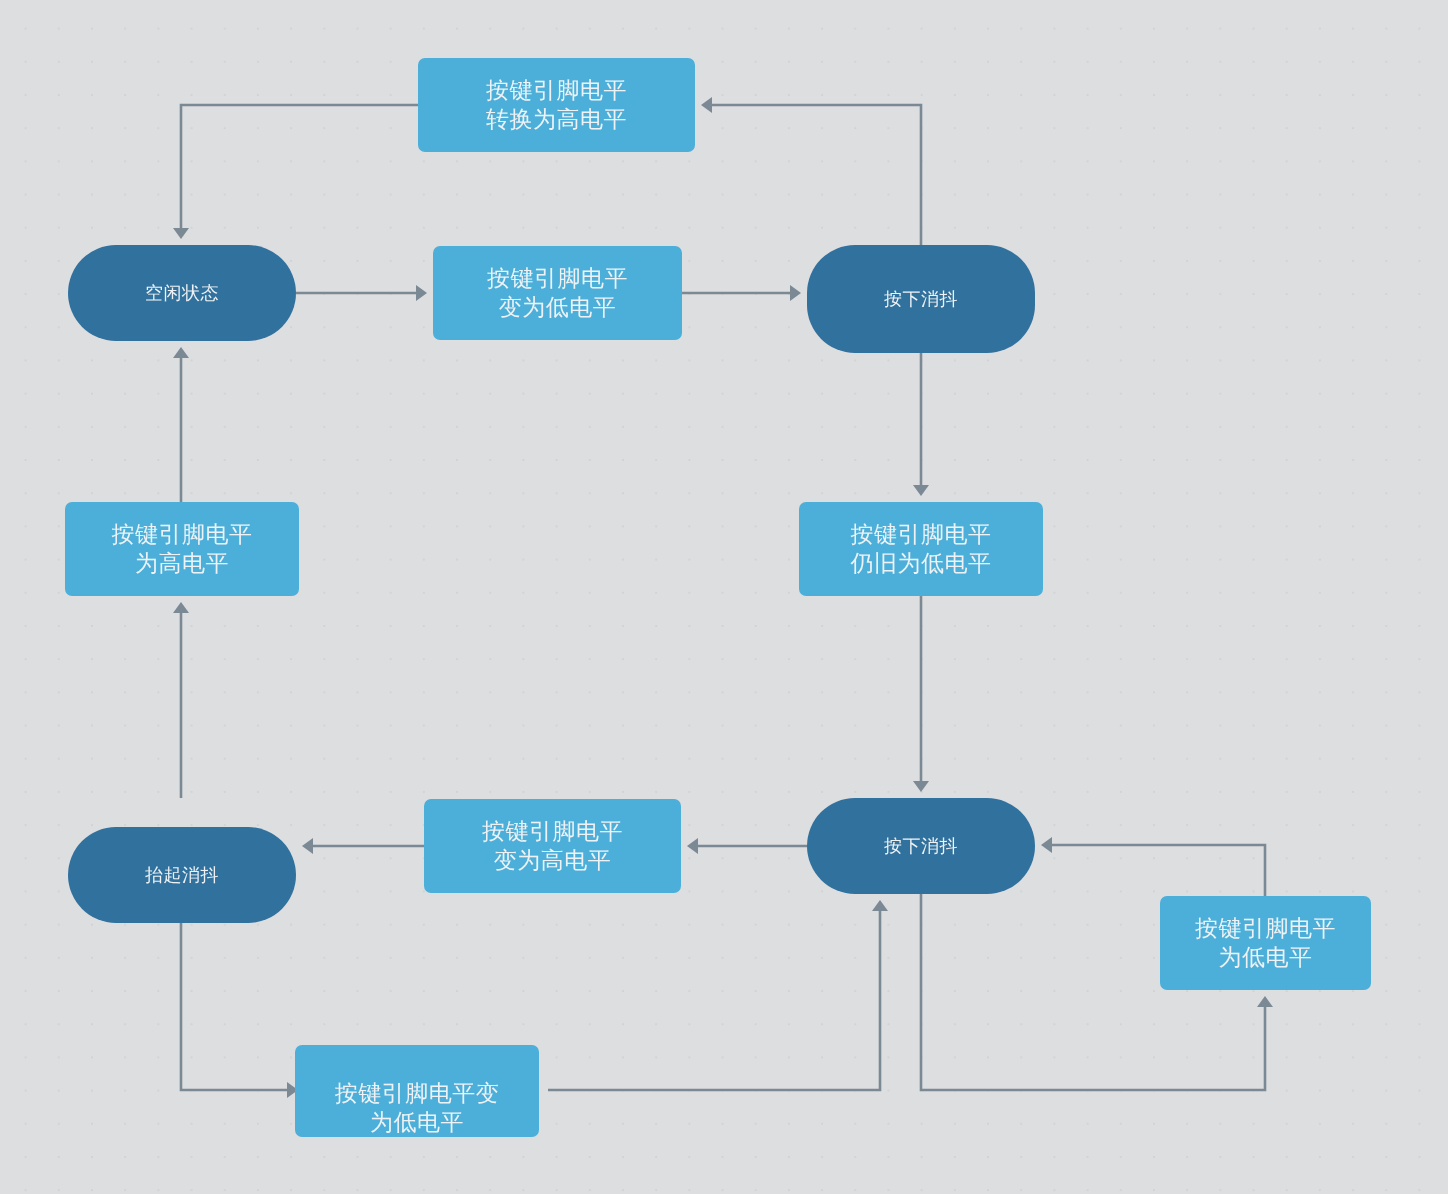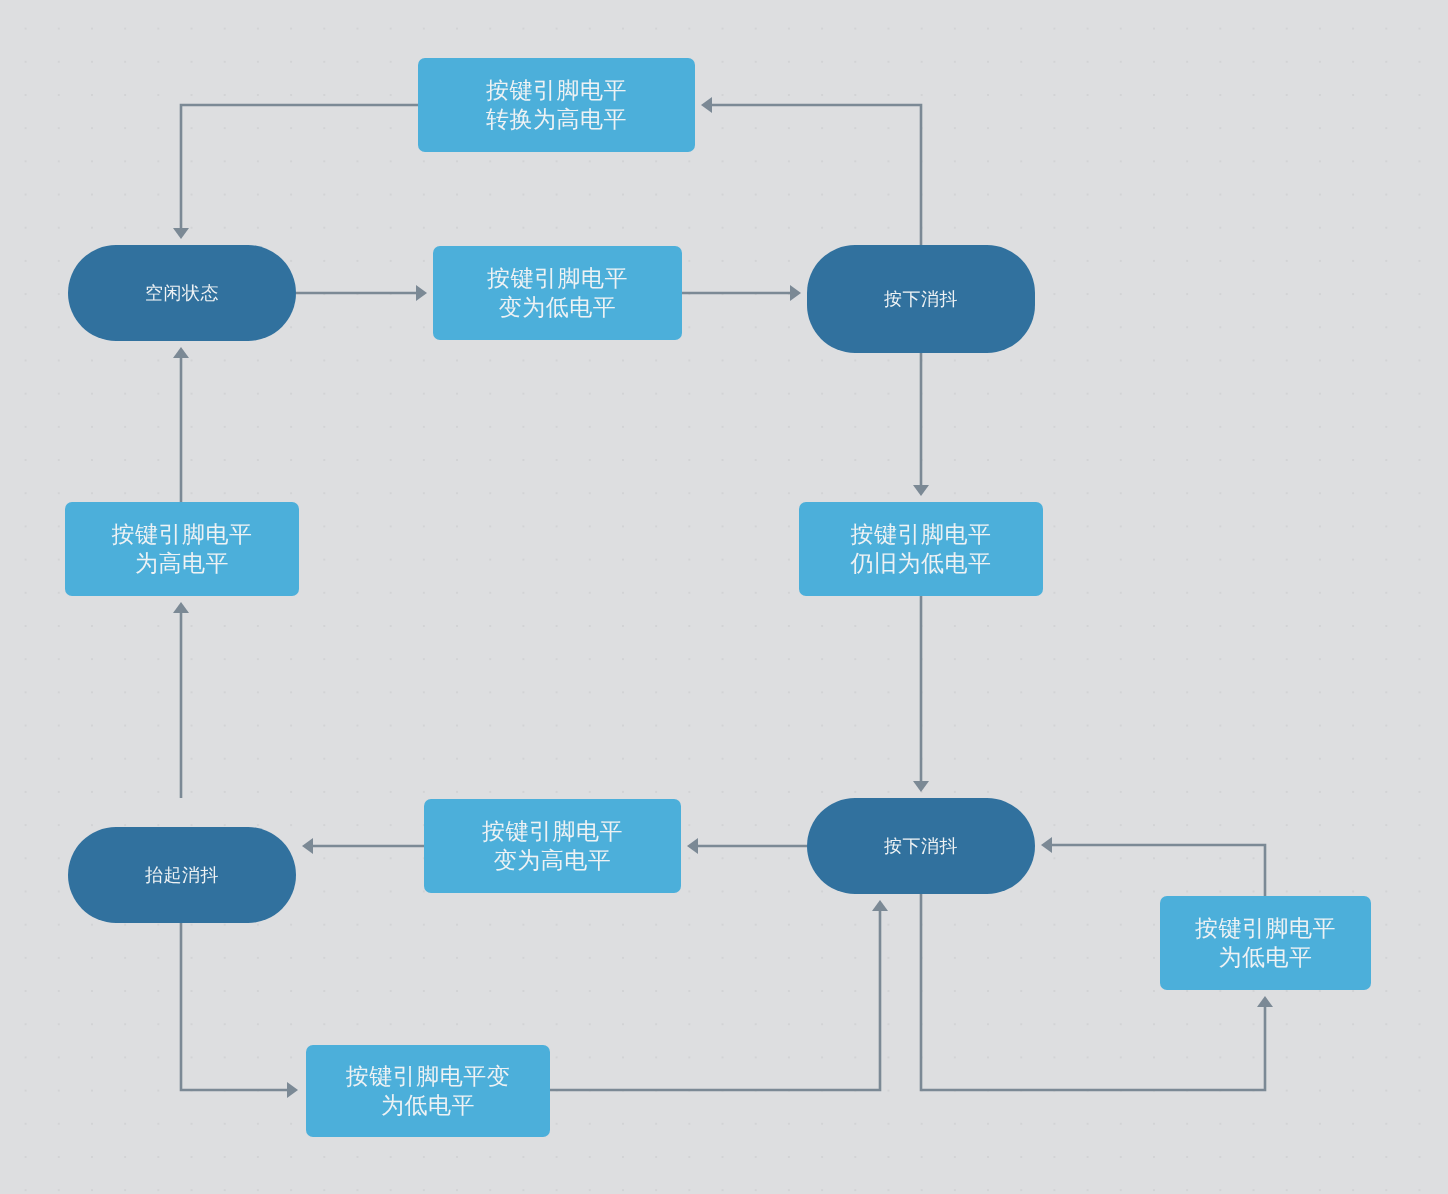--- a/index.html
+++ b/index.html
@@ -123,17 +123,17 @@
       <div class="node cond" style="left: 433px; top: 246px; width: 249px; height: 94px;"><span>按键引脚电平
 变为低电平</span></div>
       <div class="node cond" style="left: 799px; top: 502px; width: 244px; height: 94px;"><span>按键引脚电平
 仍旧为低电平</span></div>
       <div class="node cond" style="left: 65px; top: 502px; width: 234px; height: 94px;"><span>按键引脚电平
 为高电平</span></div>
       <div class="node cond" style="left: 424px; top: 799px; width: 257px; height: 94px;"><span>按键引脚电平
 变为高电平</span></div>
       <div class="node cond" style="left: 1160px; top: 896px; width: 211px; height: 94px;"><span>按键引脚电平
 为低电平</span></div>
-      <div class="node cond" style="left: 306px; top: 1045px; width: 244px; height: 92px;"><span>按键引脚电平变
+      <div class="node cond" style="left: 295px; top: 1045px; width: 244px; height: 92px; align-items: flex-end;"><span>按键引脚电平变
 为低电平</span></div>
     </div>
 
 </div>
 
 </body></html>

